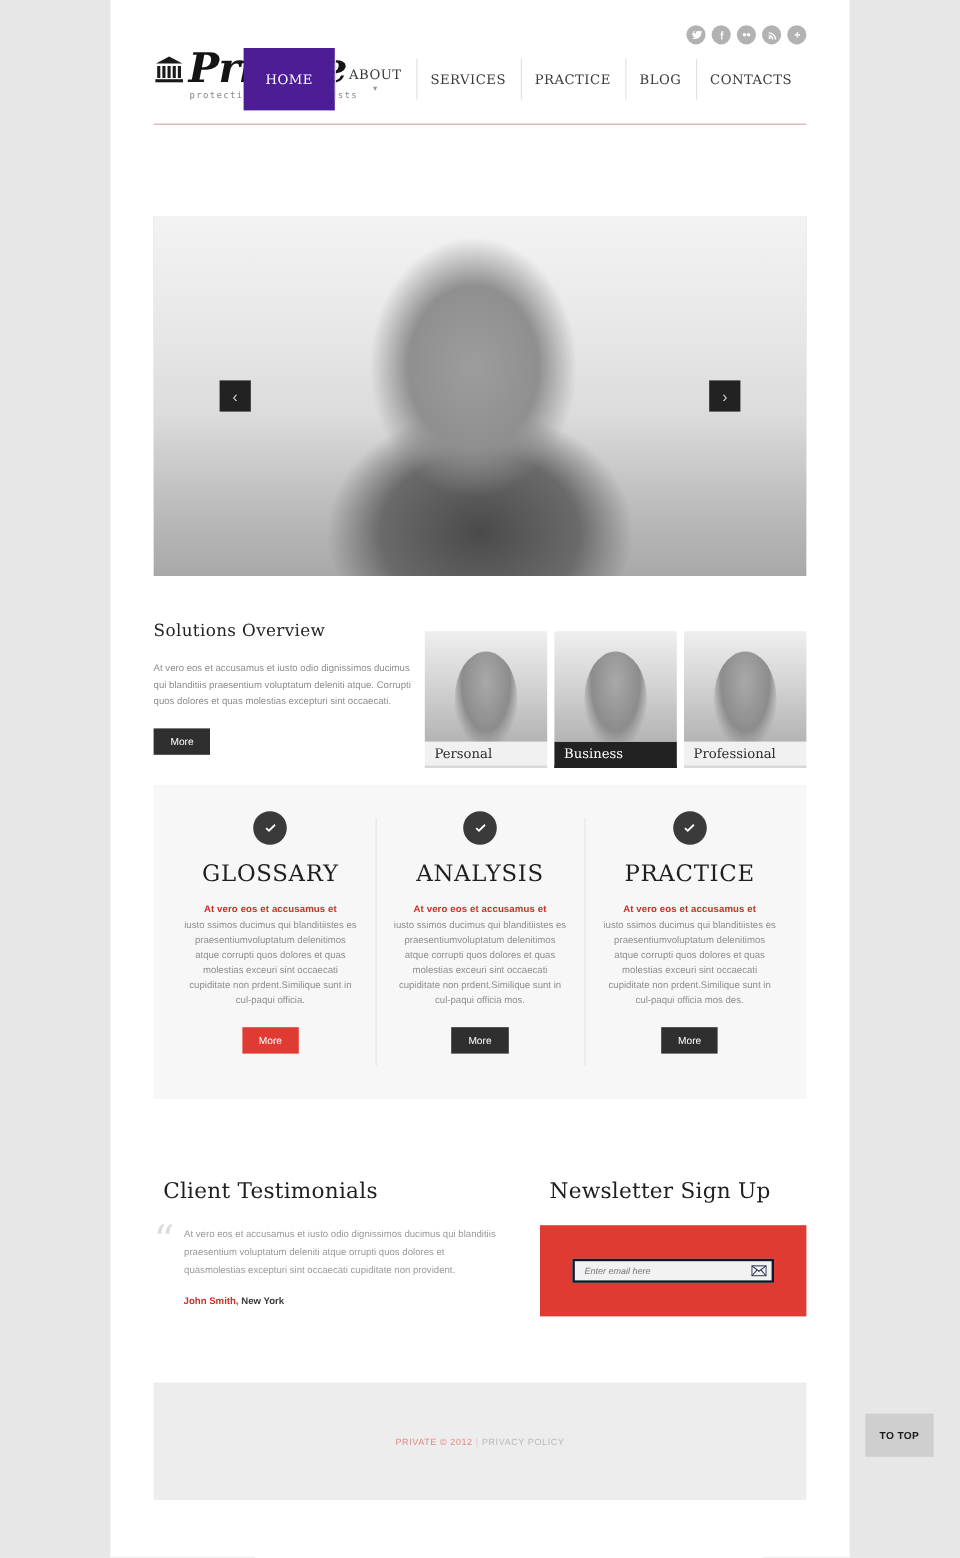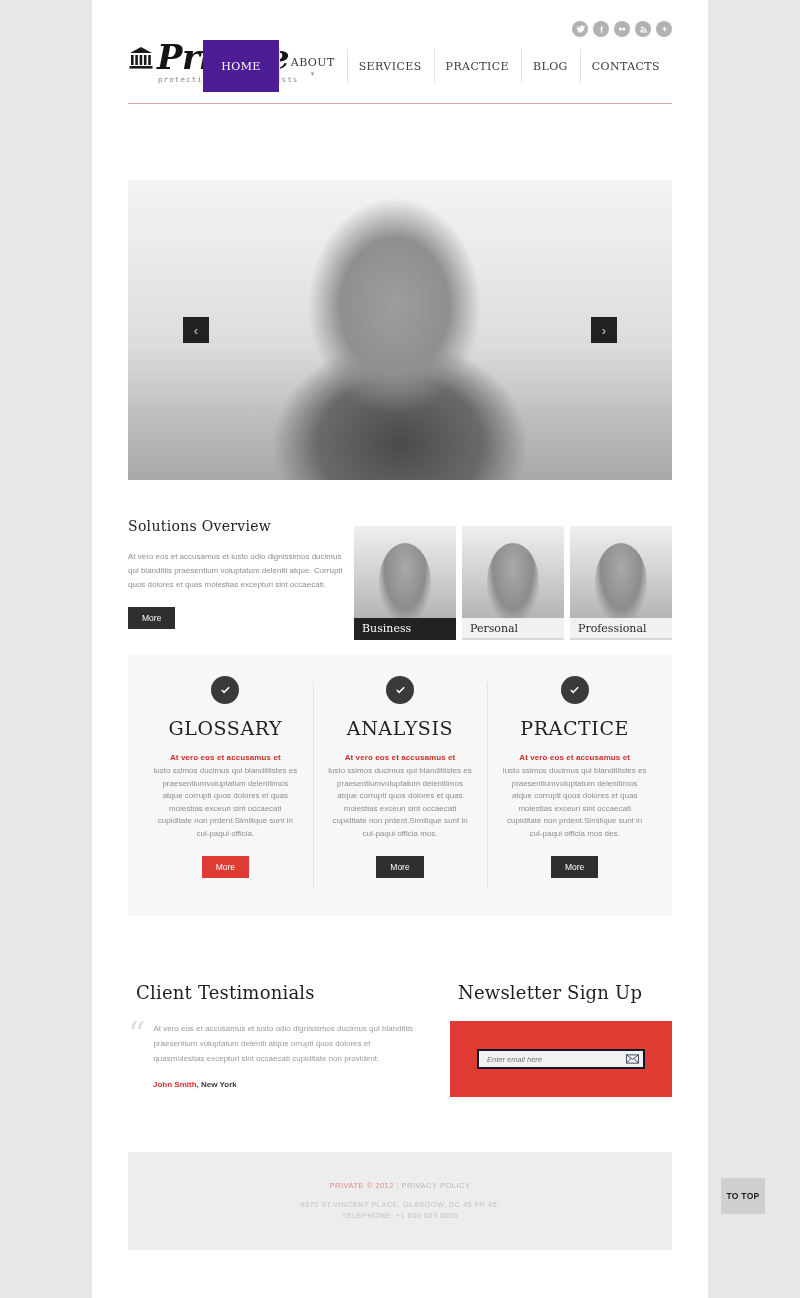--- a/index.html
+++ b/index.html
@@ -410,21 +410,21 @@
     line-height: 11px;
     letter-spacing: 0.4px;
     color: #c2c2c2;
   }
 
   
   .to-top {
     position: absolute;
     left: 721px;
     top: 1178px;
-    width: 44px;
+    width: 57px;
     height: 36px;
     background: #cfcfcf;
     display: flex;
     align-items: center;
     justify-content: center;
     font-size: 8.5px;
     font-weight: bold;
     color: #1c1c1c;
     letter-spacing: 0.3px;
     cursor: pointer;
@@ -518,27 +518,27 @@
     <div class="slider-arrow prev">‹</div>
     <div class="slider-arrow next">›</div>
   </div>
 
   <div class="wrap solutions">
     <div class="sol-title">Solutions Overview</div>
     <div class="sol-text">At vero eos et accusamus et iusto odio dignissimos ducimus qui blanditiis praesentium voluptatum deleniti atque. Corrupti quos dolores et quas molestias excepturi sint occaecati.</div>
     <span class="btn-more">More</span>
 
     <div class="thumbs">
+      <div class="thumb">
+        <div class="thumb-img"></div>
+        <div class="thumb-label">Personal</div>
+      </div>
       <div class="thumb active">
         <div class="thumb-img"></div>
         <div class="thumb-label">Business</div>
-      </div>
-      <div class="thumb">
-        <div class="thumb-img"></div>
-        <div class="thumb-label">Personal</div>
       </div>
       <div class="thumb">
         <div class="thumb-img"></div>
         <div class="thumb-label">Professional</div>
       </div>
     </div>
   </div>
 
   <div class="wrap services">
 
@@ -609,20 +609,16 @@
       </div>
     </div>
   </div>
 
   <div class="wrap footer">
     <div class="footer-copy">
       <span class="brand">PRIVATE © 2012</span>
       <span class="sep">|</span>
       <span>PRIVACY POLICY</span>
     </div>
-    <div class="footer-addr">
-      <div>9870 ST.VINCENT PLACE, GLASGOW, DC 45 FR 45.</div>
-      <div>TELEPHONE:  +1 800 603 6035</div>
-    </div>
   </div>
 
   <div class="to-top">TO TOP</div>
 </div>
 
 </body></html>

